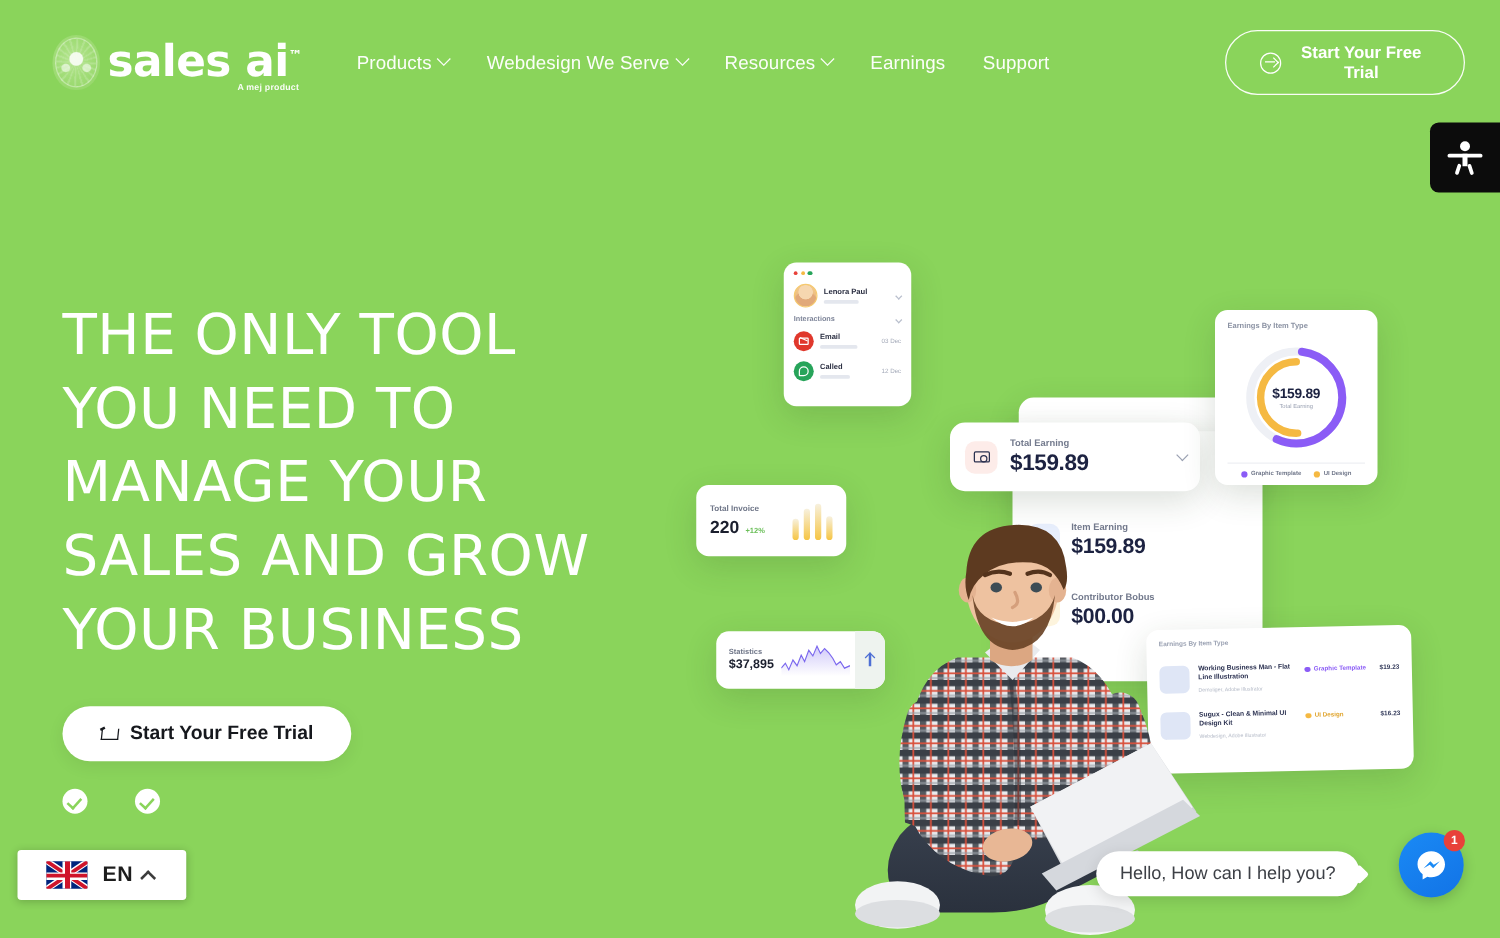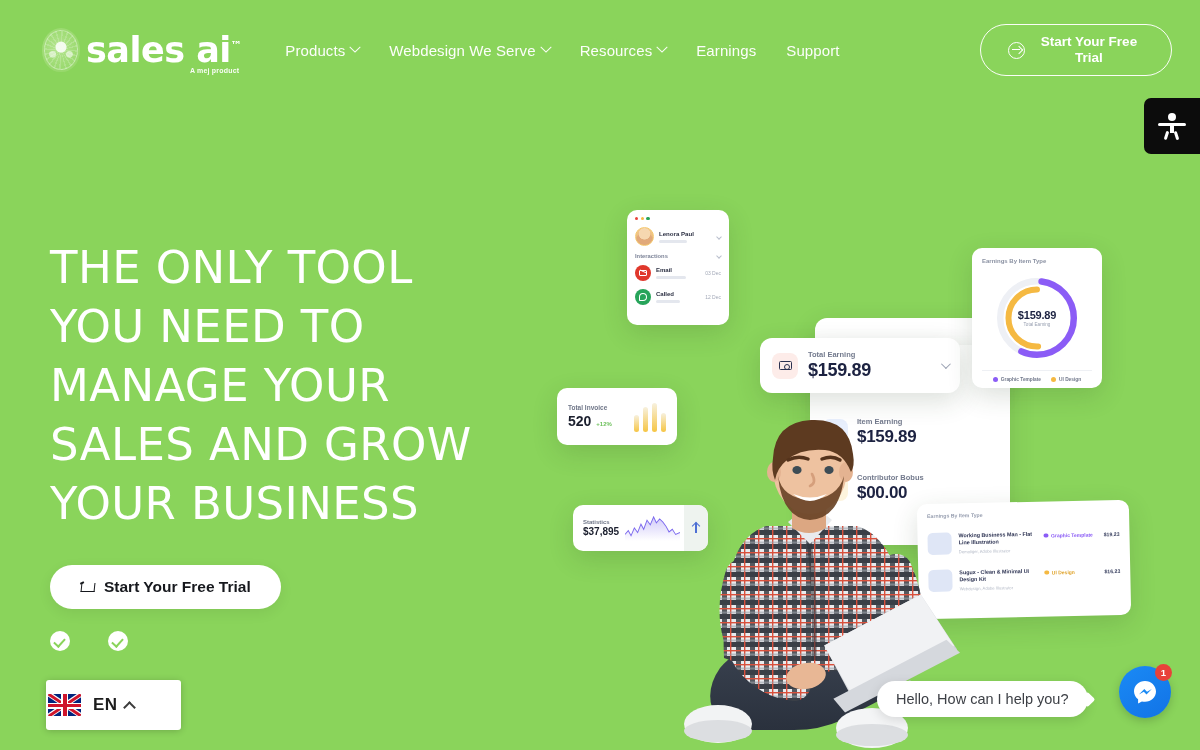--- a/index.html
+++ b/index.html
@@ -267,23 +267,23 @@
     box-shadow: 0 3px 10px rgba(0,0,0,.18); cursor: pointer;
   }
   .msgr-badge {
     position: absolute; right: -1px; top: -2px; width: 17px; height: 17px; border-radius: 50%;
     background: #e8413a; color: #fff; font-size: 9.5px; font-weight: 700;
     display: flex; align-items: center; justify-content: center;
   }
 
   
   .lang {
-    position: absolute; left: 14px; top: 680px; width: 135px; height: 50px;
+    position: absolute; left: 14px; top: 680px; width: 135px; height: 40px;
     background: #fff; border-radius: 3px; display: flex; align-items: center; gap: 12px;
-    padding: 0 2px; box-shadow: 0 1px 7px rgba(0,0,0,.2); z-index: 70; cursor: pointer; margin-left: 32px;
+    padding: 0 23px; box-shadow: 0 1px 7px rgba(0,0,0,.2); z-index: 70; cursor: pointer;
   }
   .flag { width: 33px; height: 22px; position: relative; overflow: hidden; border-radius: 1px; flex: none; background: #00247d; }
   .flag .wx { position: absolute; left: 50%; top: 50%; width: 46px; height: 5px; background: #fff; transform-origin: center; }
   .flag .rx { position: absolute; left: 50%; top: 50%; width: 46px; height: 2.6px; background: #cf142b; transform-origin: center; }
   .flag .vw { position: absolute; left: 13px; top: 0; width: 7px; height: 22px; background: #fff; }
   .flag .hw { position: absolute; left: 0; top: 8.5px; width: 33px; height: 6px; background: #fff; }
   .flag .vr { position: absolute; left: 14.5px; top: 0; width: 4px; height: 22px; background: #cf142b; }
   .flag .hr { position: absolute; left: 0; top: 9.8px; width: 33px; height: 3.4px; background: #cf142b; }
   .lang-code { font-size: 17px; font-weight: 700; color: #1d1d1d; letter-spacing: .4px; }
   .lang-chev { width: 9px; height: 9px; border-left: 2px solid #3c3c3c; border-top: 2px solid #3c3c3c; transform: rotate(45deg); margin-left: -4px; margin-top: 4px; }
@@ -396,21 +396,21 @@
         <div class="skel" style="width:24px"></div>
       </div>
       <span class="act-date">12 Dec</span>
     </div>
   </div>
 
   <div class="card c-invoice">
     <div>
       <div class="ti-label">Total Invoice</div>
       <div class="ti-value">
-        <span>520</span>
+        <span>220</span>
         <span class="ti-delta">+12%</span>
       </div>
     </div>
     <div class="bars">
       <i style="height:17px"></i>
         <i style="height:25px"></i>
         <i style="height:29px"></i>
         <i style="height:19px"></i>
     </div>
   </div>

